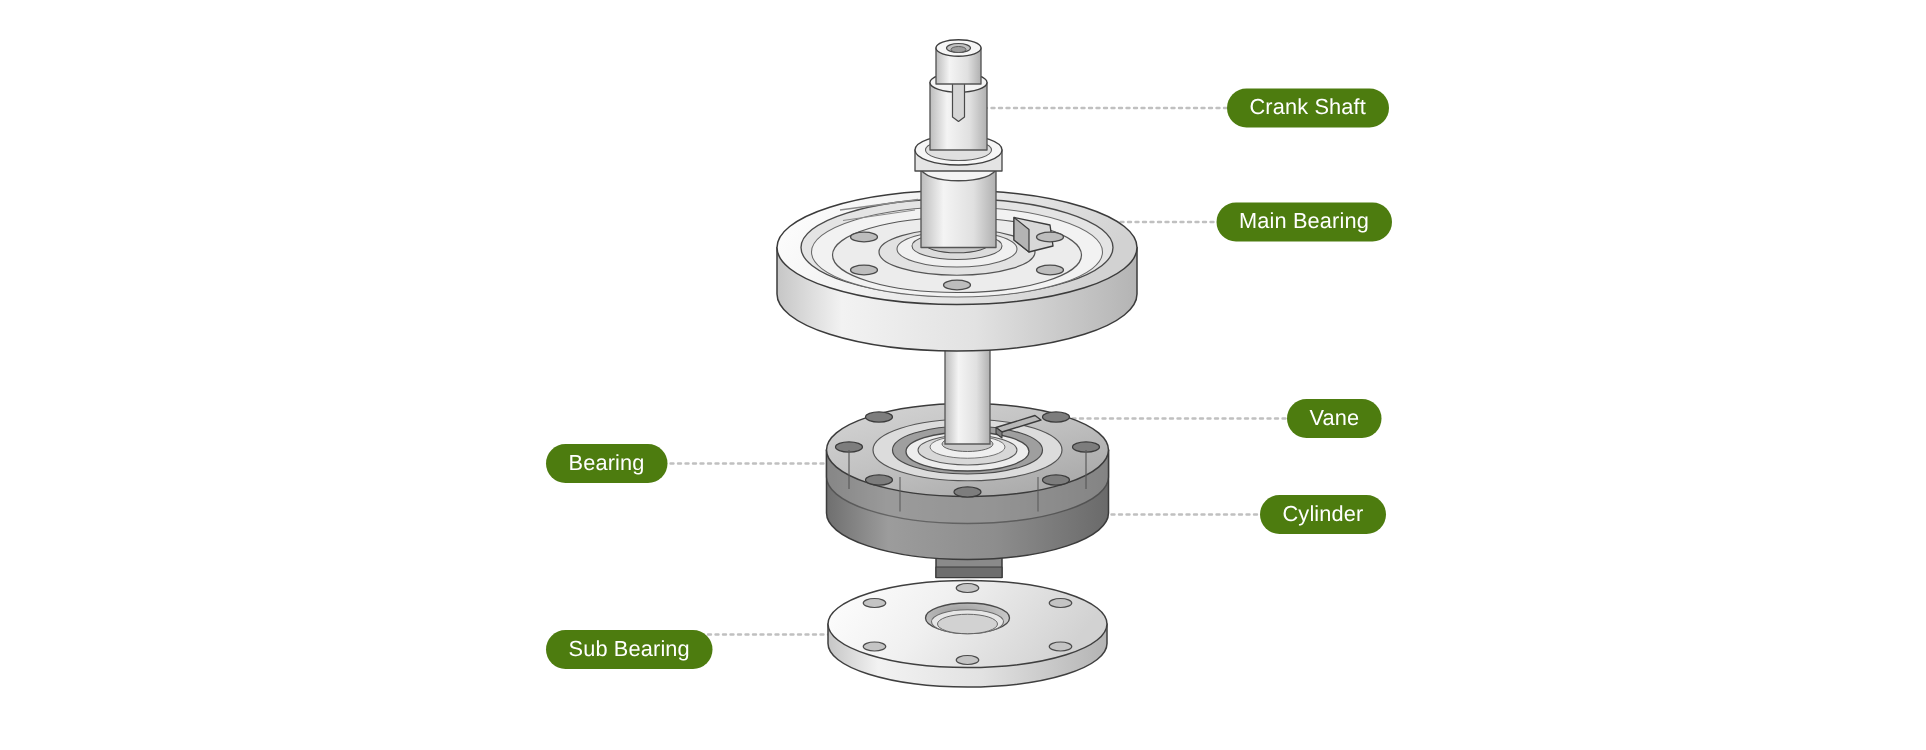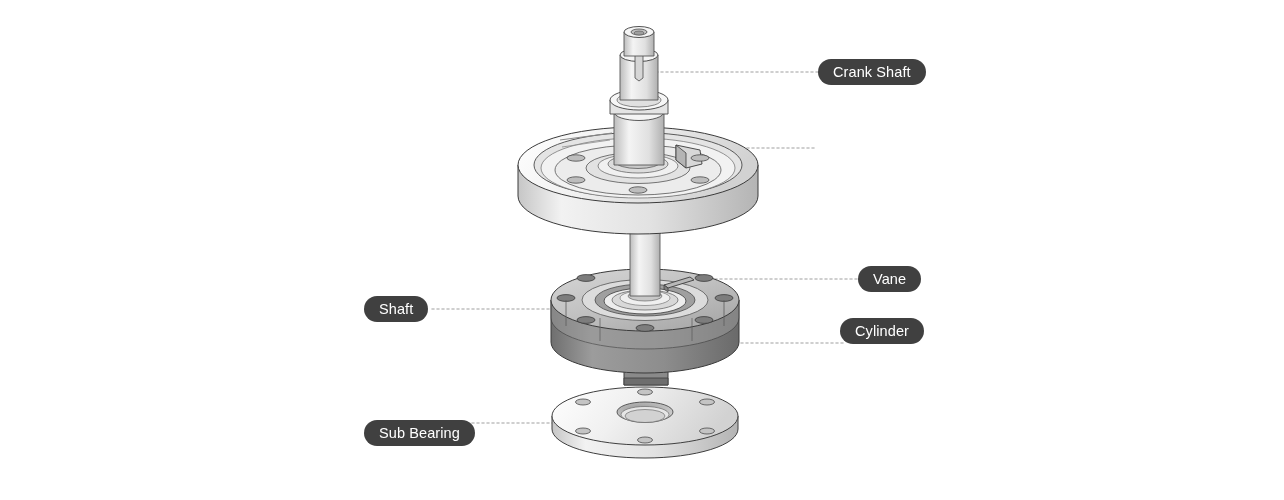--- a/index.html
+++ b/index.html
@@ -27,21 +27,21 @@
     height: 500px;
   }
   .callout {
     position: absolute;
     display: flex;
     align-items: center;
     justify-content: center;
     height: 26px;
     padding: 0 15px;
     border-radius: 13px;
-    background: #404040;
+    background: #4d7c0f;
     color: #ffffff;
     font-size: 14.5px;
     font-family: "Liberation Sans", sans-serif;
     letter-spacing: 0.1px;
     white-space: nowrap;
     box-sizing: border-box;
   }
 </style>
 </head>
 <body>
@@ -203,30 +203,33 @@
       <ellipse cx="639" cy="32" rx="8" ry="3" fill="#c2c2c2" stroke="#4a4a4a" stroke-width="0.8"></ellipse>
       <ellipse cx="639" cy="33" rx="5" ry="2" fill="#9e9e9e" stroke="#555" stroke-width="0.6"></ellipse>
     </g>
 
   </svg>
 
   <div class="callout" style="left:818px; top:59px;">
     <span>Crank Shaft</span>
   </div>
 
+  <div class="callout" style="left:811px; top:135px;">
+    <span>Main Bearing</span>
+  </div>
 
   <div class="callout" style="left:858px; top:266px;text-align:right;">
     <span>Vane</span>
   </div>
 
-  <div class="callout" style="left:840px; top:318px;">
+  <div class="callout" style="left:840px; top:330px;">
     <span>Cylinder</span>
   </div>
 
   <div class="callout" style="left:364px; top:296px;">
-    <span>Shaft</span>
+    <span>Bearing</span>
   </div>
 
   <div class="callout" style="left:364px; top:420px;">
     <span>Sub Bearing</span>
   </div>
 
 </div>
 
 </body></html>

